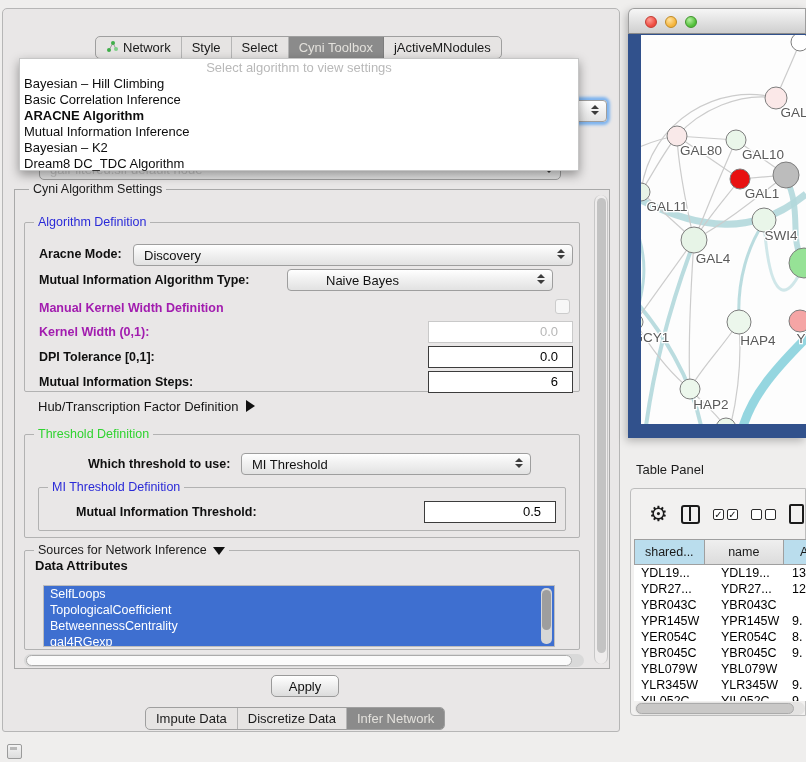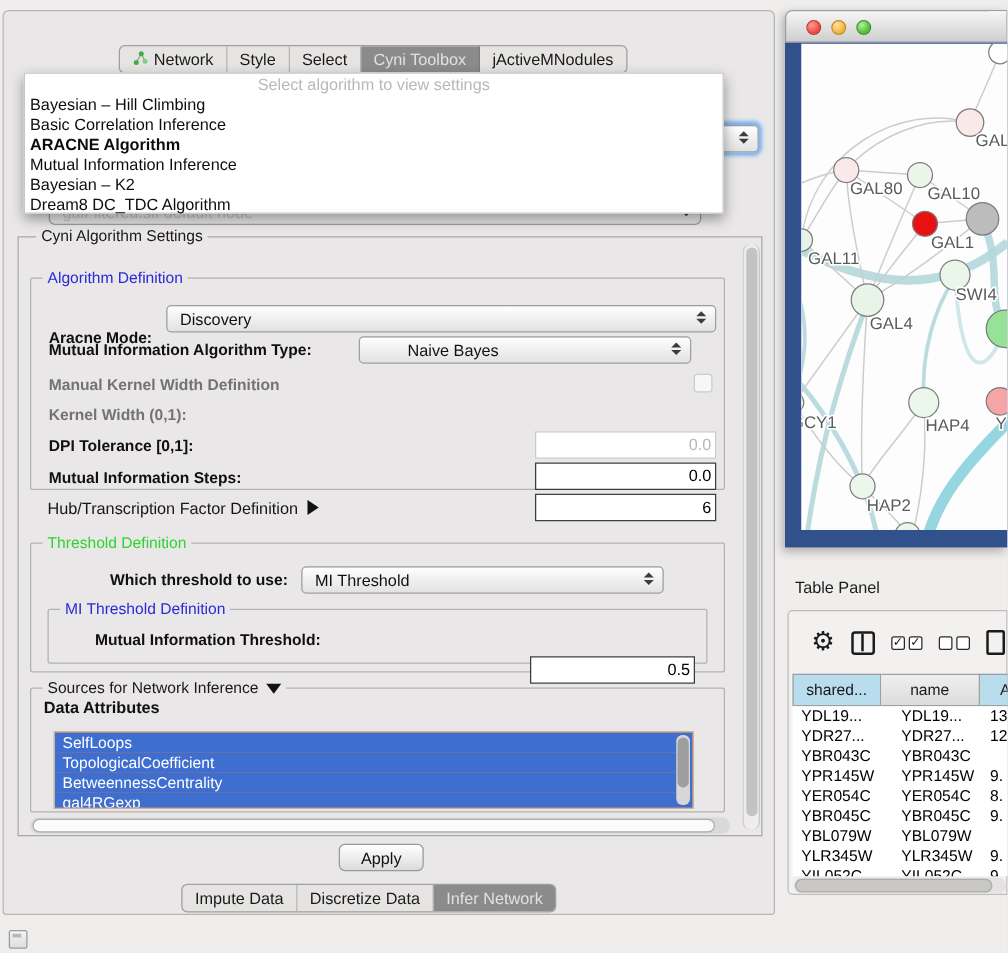--- a/index.html
+++ b/index.html
@@ -29,26 +29,26 @@
 
   
   .combo { position:absolute; height:22px; background:linear-gradient(#ffffff,#f1f1f1 45%,#e2e2e2); border:1px solid #9e9e9e; border-radius:4px; font-size:13px; display:flex; align-items:center; padding-left:10px; color:#111; }
   .combo .arrows { position:absolute; right:7px; top:4px; display:flex; flex-direction:column; gap:2px; }
   .combo .arrows i { width:0; height:0; border-left:4px solid transparent; border-right:4px solid transparent; display:block; }
   .combo .arrows .up { border-bottom:4px solid #3c3c3c; }
   .combo .arrows .dn { border-top:4px solid #3c3c3c; }
   .combo.ghost { color:#c7c7c7; z-index:10; }
   .combo.focusring { box-shadow:0 0 3px 2.5px #7db3ef; z-index:10; }
 
-  .field { position:absolute; height:22px; background:#fff; font-size:13px; text-align:right; padding:0 3px; line-height:20px;margin-top:24px; }
+  .field { position:absolute; height:22px; background:#fff; font-size:13px; text-align:right; padding:0 14px; line-height:20px; }
   .field.dark { border:1.5px solid #3c3c3c; color:#000; }
   .field.dim  { border:1px solid #c9c9c9; color:#b7b7b7; }
 
   .lbl { position:absolute; font-size:12.5px; font-weight:bold; color:#101010; line-height:22px; white-space:nowrap; }
-  .lbl.dim { color:#737373; }
+  .lbl.dim { color:#a21caf; }
 
   
   .pane { left:11px; top:180px; width:596px; height:480px; border:1px solid #a9a9a9; background:#e9e7e7; }
   .group { position:absolute; border:1px solid #b2b2b2; border-radius:2px; }
   .legend { position:absolute; top:-8px; left:9px; background:#e9e7e7; padding:0 4px; font-size:12.5px; white-space:nowrap; }
   .legend.plain { color:#1a1a1a; }
   .legend.blue { color:#2a2ad8; }
   .legend.green { color:#30d330; }
 
   .checkbox { position:absolute; width:15px; height:15px; border:1px solid #cccccc; border-radius:3px; background:#f7f7f7; }
@@ -161,21 +161,21 @@
   <div class="abs pane">
     <span class="legend plain" style="left:14px;">Cyni Algorithm Settings</span>
 
     <div class="vscroll" style="left:579px; top:5px; height:469px;">
       <div class="thumb" style="top:3px; height:455px;"></div>
     </div>
 
     <div class="group" style="left:9px; top:32px; width:556px; height:170px;">
       <span class="legend blue">Algorithm Definition</span>
 
-      <span class="lbl" style="left:14px; top:20px;margin-top:16px;">Aracne Mode:</span>
+      <span class="lbl" style="left:14px; top:20px;">Aracne Mode:</span>
       <div class="combo" style="left:108px; top:21px; width:440px;">
         <span>Discovery</span>
         <span class="arrows">
             <i class="up"></i>
             <i class="dn"></i>
           </span>
       </div>
 
       <span class="lbl" style="left:14px; top:46px;">Mutual Information Algorithm Type:</span>
       <div class="combo" style="left:262px; top:46px; width:266px;padding-left:38px;">

